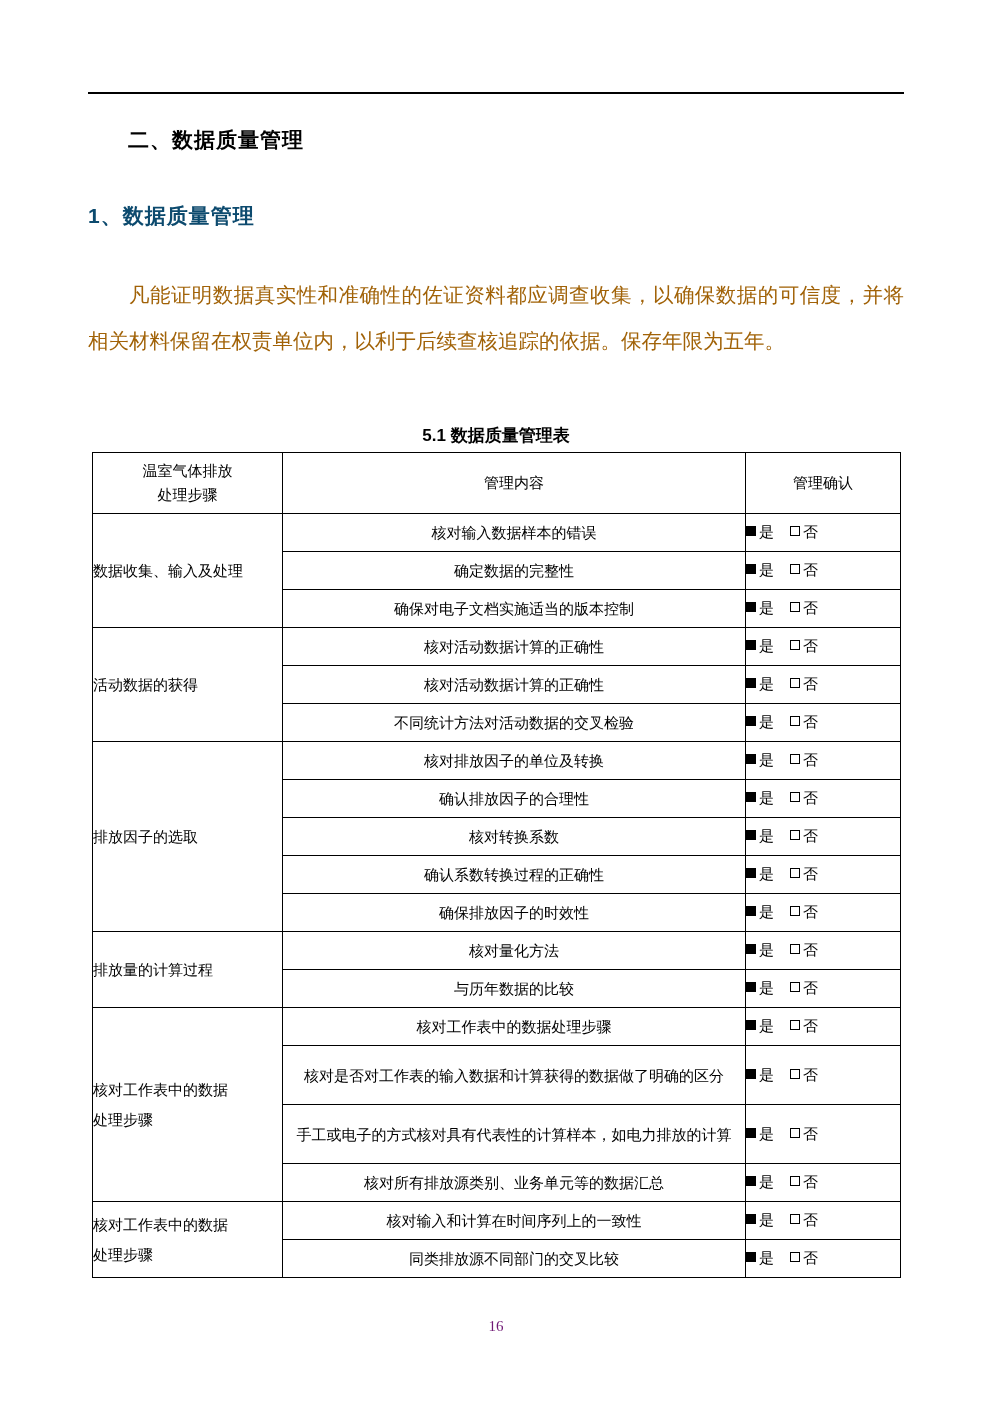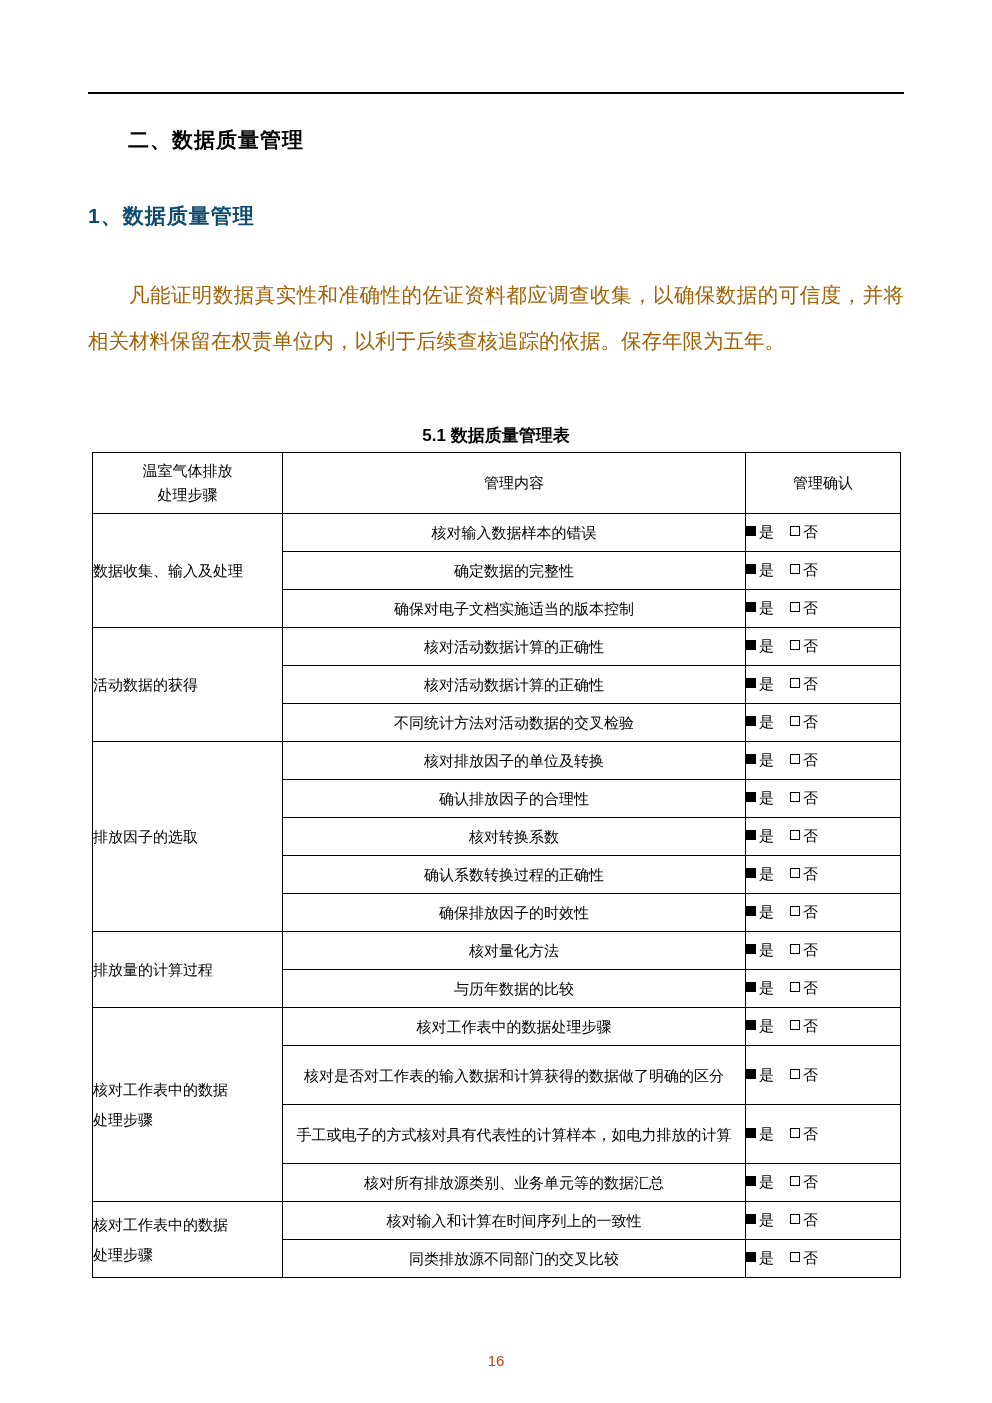--- a/index.html
+++ b/index.html
@@ -132,26 +132,26 @@
   }
   .box-filled { background: #000; }
   .box-empty { background: #fff; }
 
   .row-h1 td { height: 37px; }
   .row-h2 td { height: 58px; }
 
   .page-number {
     position: absolute;
     left: 0;
-    top: 1352px;
-    width: 816px;
-    text-align: center;
-    font-family: Liberation Sans, sans-serif;
+    top: 1318px;
+    width: 816px;
+    text-align: center;
+    font-family: Liberation Serif, serif;
     font-size: 15px;
-    color: #c2410c;
+    color: #701a75;
   }
 </style>
 </head>
 <body>
 
 <div class="page">
   <div class="content">
 
     <div class="top-rule"></div>
 

